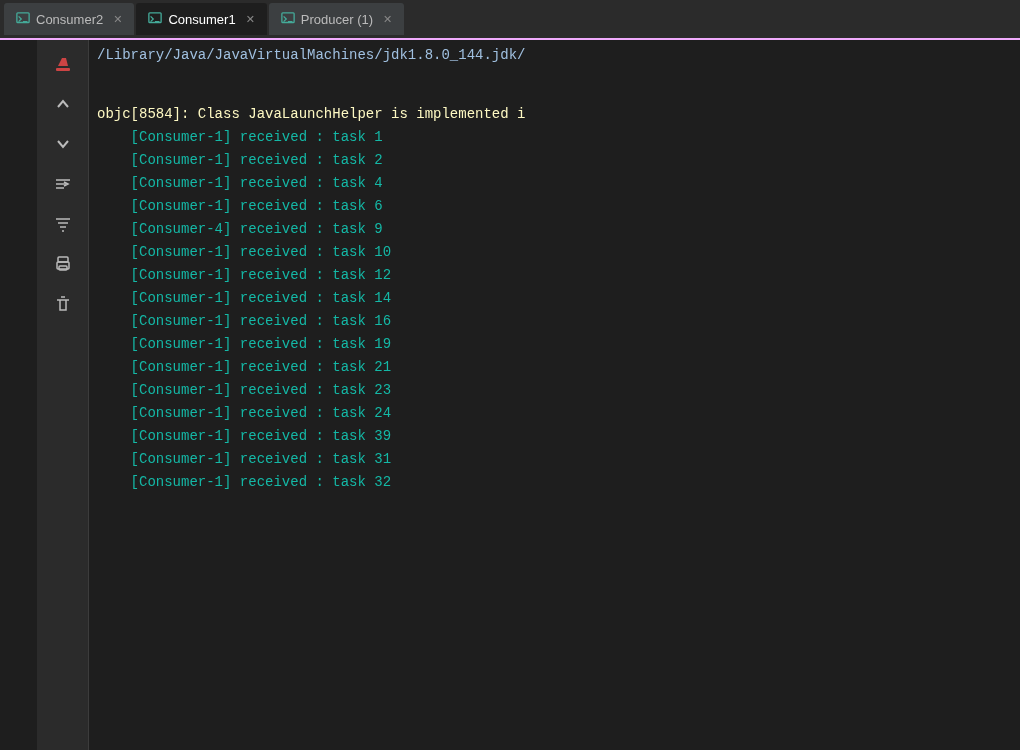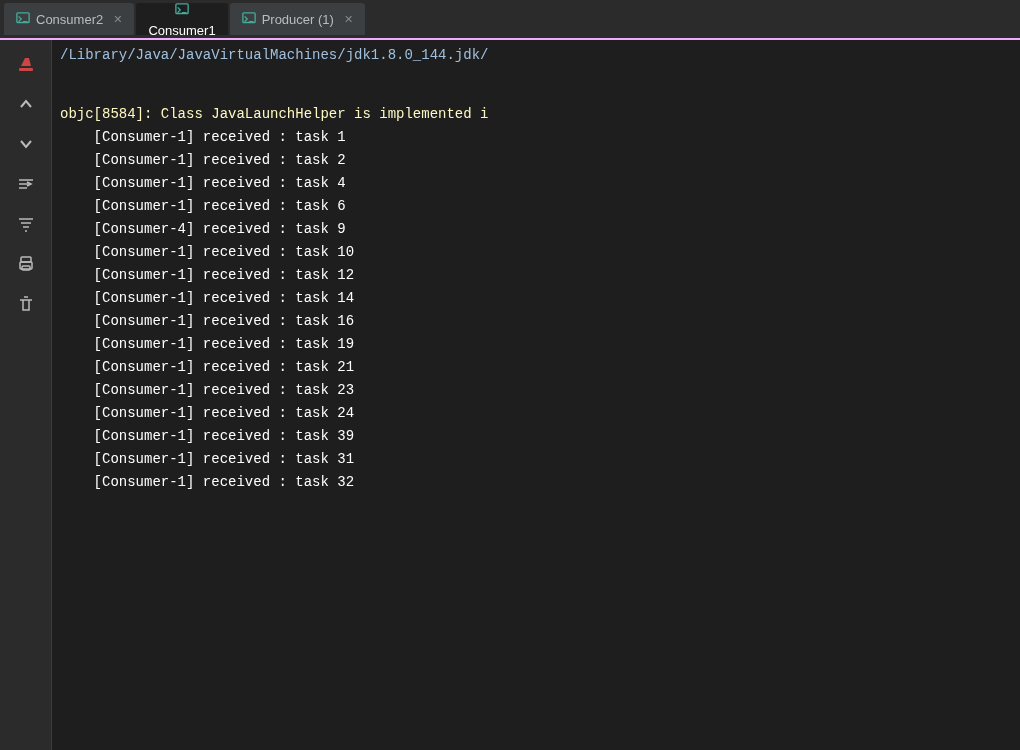--- a/index.html
+++ b/index.html
@@ -40,41 +40,41 @@
       font-family: sans-serif;
       margin-right: 2px;
       border-radius: 3px 3px 0 0;
       cursor: pointer;
       gap: 6px;
     }
 
     .tab.active {
       background-color: #1e1e1e;
       color: #ffffff;
-      flex-direction: column;
     }
 
     .tab-icon {
       width: 14px;
       height: 14px;
       flex-shrink: 0;
     }
 
     .tab-close {
       font-size: 11px;
       color: #888;
       margin-left: 4px;
       cursor: pointer;
     }
 
     
     .main-area {
       display: flex;
       flex: 1;
       overflow: hidden;
+      padding-left: 37px;
     }
 
     
     .sidebar {
       width: 52px;
       background-color: #2b2b2b;
       display: flex;
       flex-direction: column;
       align-items: center;
       padding-top: 8px;
@@ -102,21 +102,21 @@
       overflow-y: auto;
       padding: 4px 0;
     }
 
     .console-line {
       font-family: 'Courier New', Courier, monospace;
       font-size: 14px;
       line-height: 1.5;
       padding: 1px 8px;
       white-space: pre;
-      color: #ffffff;
+      color: #14b8a6;
     }
 
     .console-line.error {
       color: #fef9c3;
       margin-top: 36px;
     }
 
     .console-line.path {
       color: #a0c0e0;
     }

